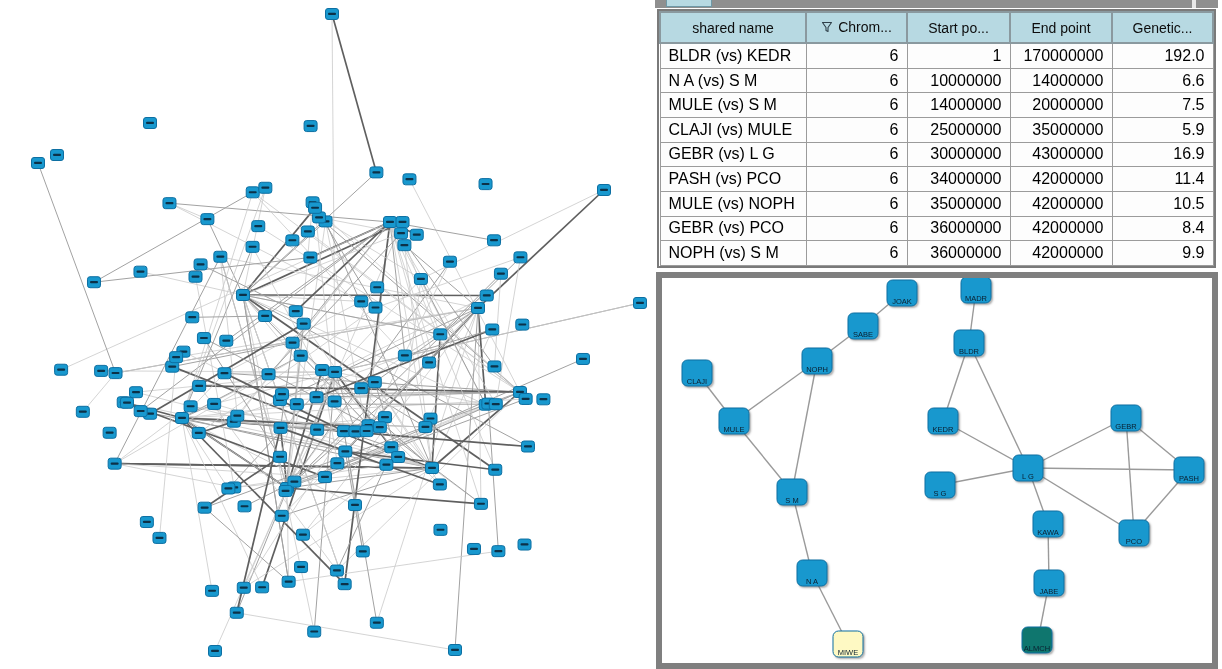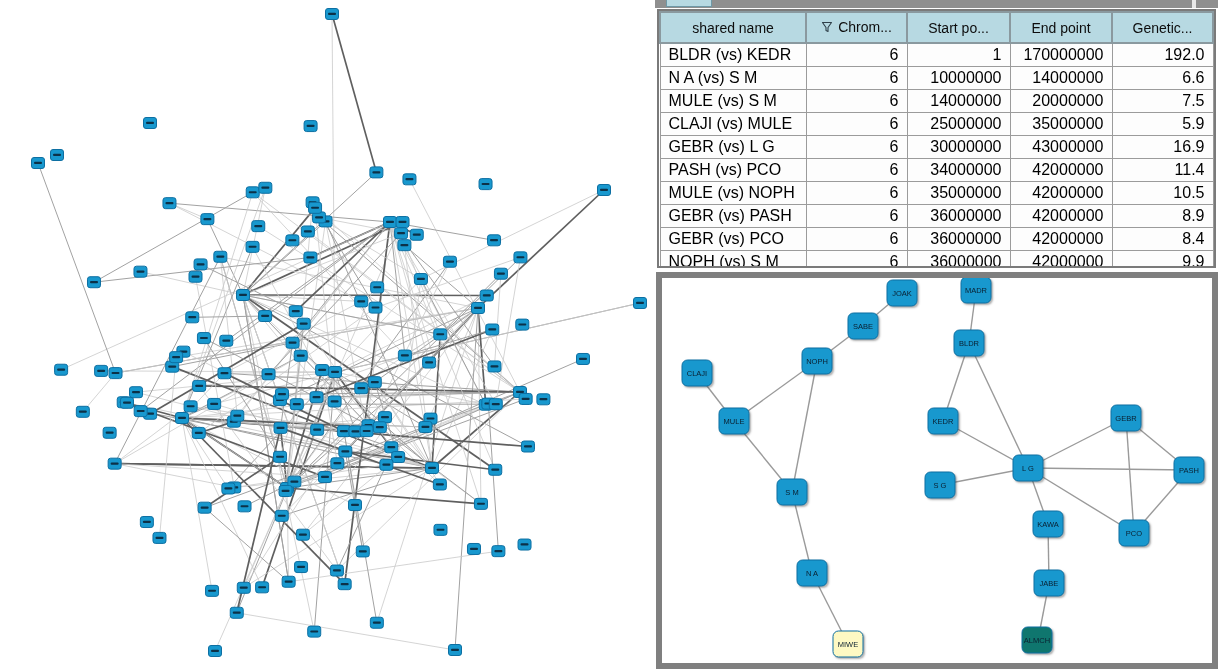--- a/index.html
+++ b/index.html
@@ -29,21 +29,21 @@
   td.c0{text-align:left;padding-left:6px;}
   td.c1,td.c2,td.c3,td.c4{text-align:right;}
   .th-inner{display:inline-flex;align-items:center;gap:5px;justify-content:center;}
   .funnel{width:12px;height:12px;flex:0 0 auto;}
   
   .sub-panel{position:absolute;left:656px;top:272px;width:562px;height:397px;
              border:6px solid #7f7f7f;box-sizing:border-box;background:#fff;overflow:hidden;}
   .sub-stage{position:relative;width:550px;height:385px;}
   .sub-stage svg{position:absolute;left:0;top:0;}
   .sub-node{position:absolute;width:31px;height:27px;border-radius:6px;
-            display:flex;align-items:center;justify-content:center;
+            display:flex;align-items:flex-end;justify-content:center;
             font-size:7.5px;letter-spacing:0;transform:translate(-50%,-50%);
             box-shadow:1.5px 1.5px 2px rgba(80,80,80,.45);box-sizing:border-box;cursor:default;}
 </style>
 </head>
 <body>
 
 <div class="stage">
 
   <div class="main-net">
     <svg id="hairball" width="655" height="669" viewBox="0 0 655 669">
@@ -977,27 +977,20 @@
             <td class="c4">11.4</td>
           </tr>
           <tr>
             <td class="c0">MULE (vs) NOPH</td>
             <td class="c1">6</td>
             <td class="c2">35000000</td>
             <td class="c3">42000000</td>
             <td class="c4">10.5</td>
           </tr>
           <tr>
-            <td class="c0">GEBR (vs) PASH</td>
-            <td class="c1">6</td>
-            <td class="c2">36000000</td>
-            <td class="c3">42000000</td>
-            <td class="c4">8.9</td>
-          </tr>
-          <tr>
             <td class="c0">GEBR (vs) PCO</td>
             <td class="c1">6</td>
             <td class="c2">36000000</td>
             <td class="c3">42000000</td>
             <td class="c4">8.4</td>
           </tr>
           <tr>
             <td class="c0">NOPH (vs) S M</td>
             <td class="c1">6</td>
             <td class="c2">36000000</td>

